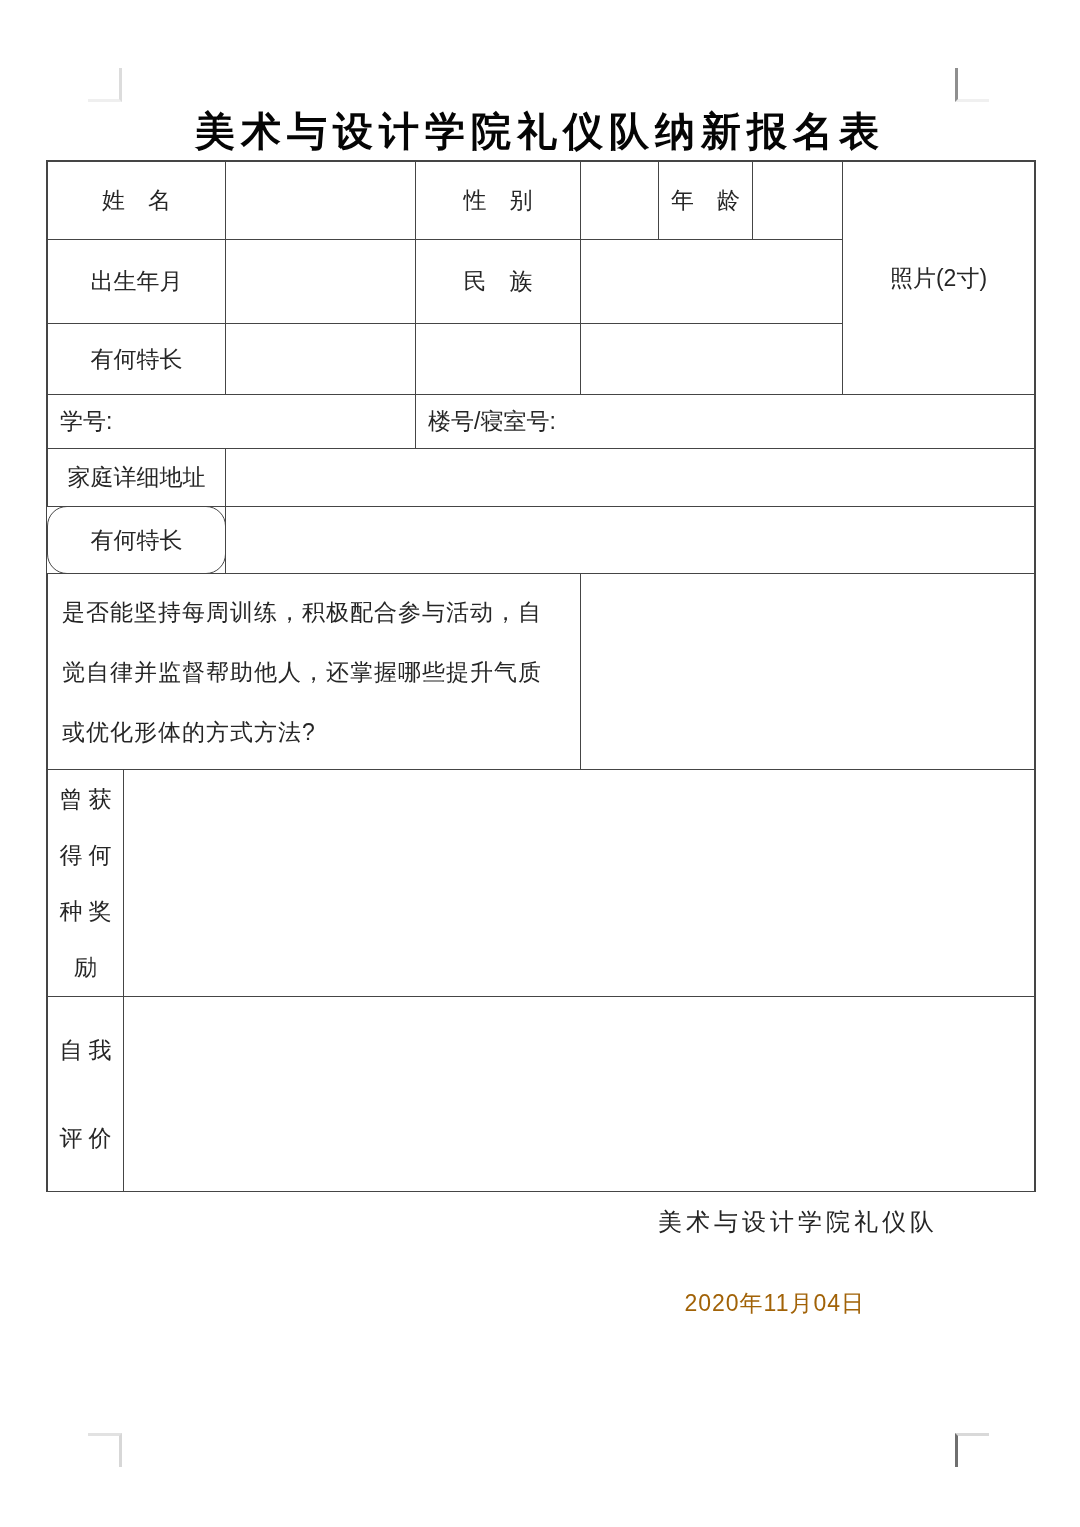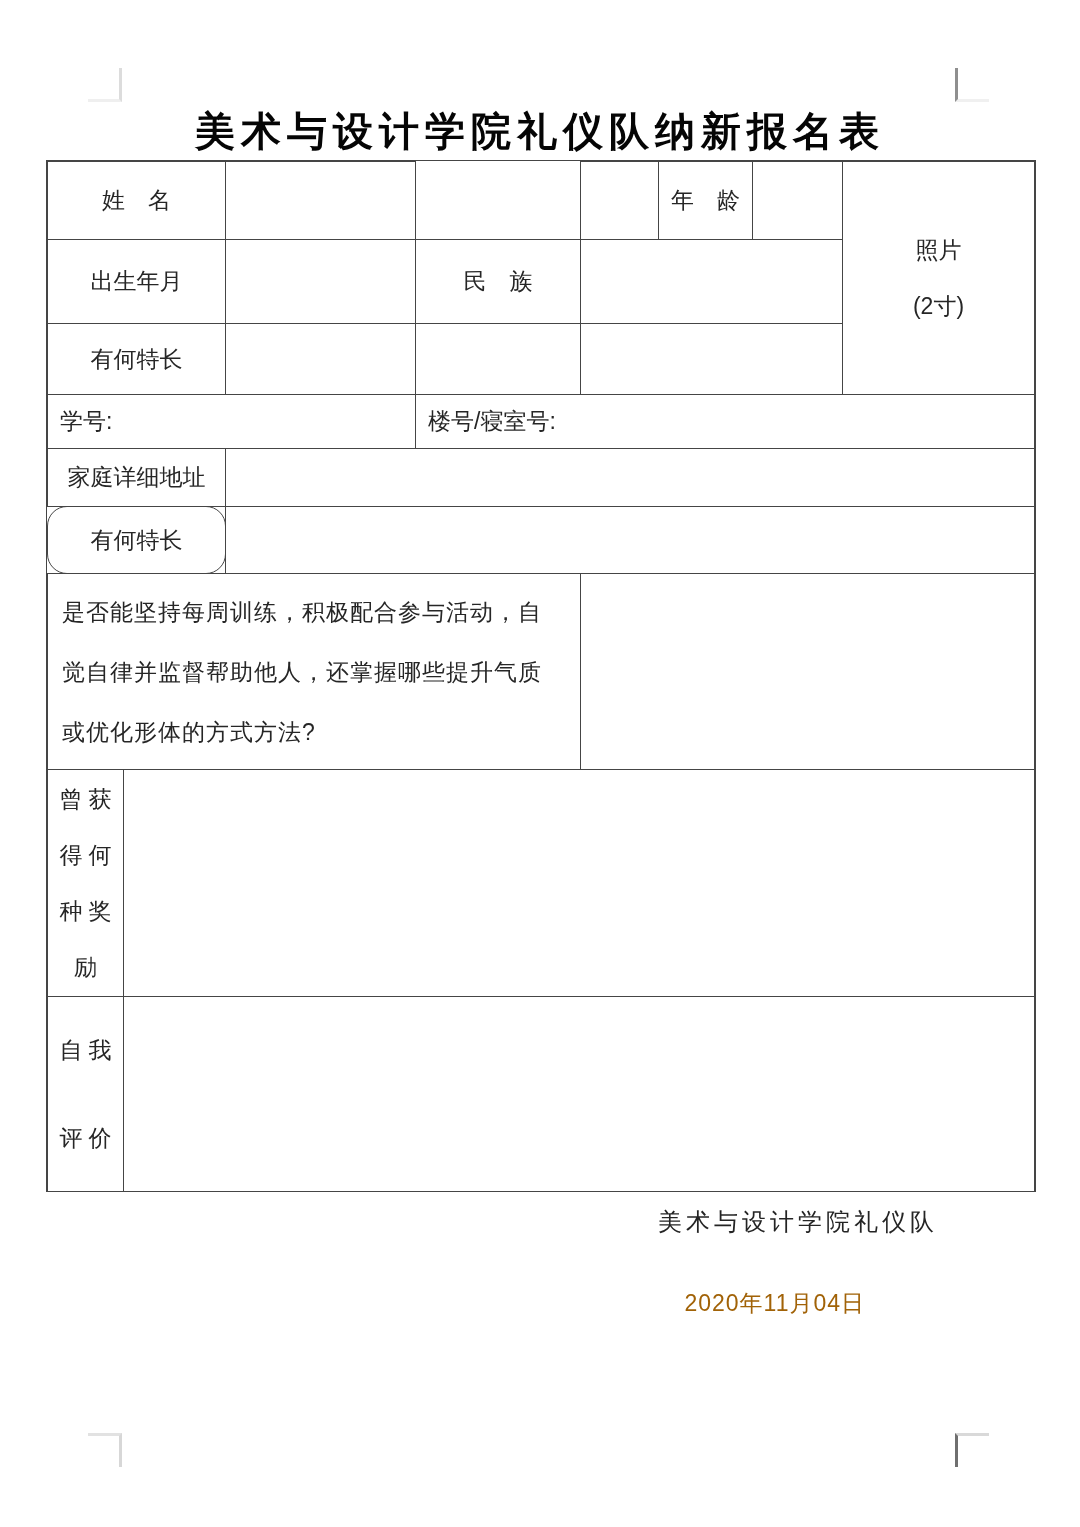--- a/index.html
+++ b/index.html
@@ -36,21 +36,21 @@
     border:1px solid #454545;
     display:flex; align-items:center; justify-content:center;
     font-size:23px; color:#262626;
     overflow:hidden;
     background:transparent;
   }
   .cell.left { justify-content:flex-start; padding-left:12px; }
   .cell.blank { }
   .stack { flex-direction:column; }
   .stack .ln { line-height:56px; letter-spacing:6px; text-indent:6px; text-align:center; }
-  .photo-cell { flex-direction:column; }
+  .photo-cell { }
   .photo-cell .ln { line-height:56px; }
   .question-cell {
     flex-direction:column; align-items:flex-start; justify-content:center;
     padding:6px 14px;
   }
   .question-cell .qln { line-height:60px; white-space:nowrap; letter-spacing:1px; }
 
   .footer-org {
     position:absolute; top:1206px; right:142px;
     font-size:24px; letter-spacing:4px; color:#242424;
@@ -69,20 +69,21 @@
   <div class="mark mark-tr"></div>
   <div class="mark mark-bl"></div>
   <div class="mark mark-br"></div>
 
   <div class="title">美术与设计学院礼仪队纳新报名表</div>
 
   <div class="formtable">
 
     <div class="cell" style="left:0;top:0;width:179px;height:79px;">姓　名</div>
     <div class="cell blank" style="left:178px;top:0;width:191px;height:79px;"></div>
+    <div class="cell" style="left:368px;top:0;width:166px;height:79px;">性　别</div>
     <div class="cell blank" style="left:533px;top:0;width:79px;height:79px;"></div>
     <div class="cell" style="left:611px;top:0;width:95px;height:79px;">年　龄</div>
     <div class="cell blank" style="left:705px;top:0;width:91px;height:79px;"></div>
 
     <div class="cell photo-cell" style="left:795px;top:0;width:193px;height:234px;">
       <div class="ln">照片</div>
       <div class="ln">(2寸)</div>
     </div>
 
     <div class="cell" style="left:0;top:78px;width:179px;height:85px;">出生年月</div>

